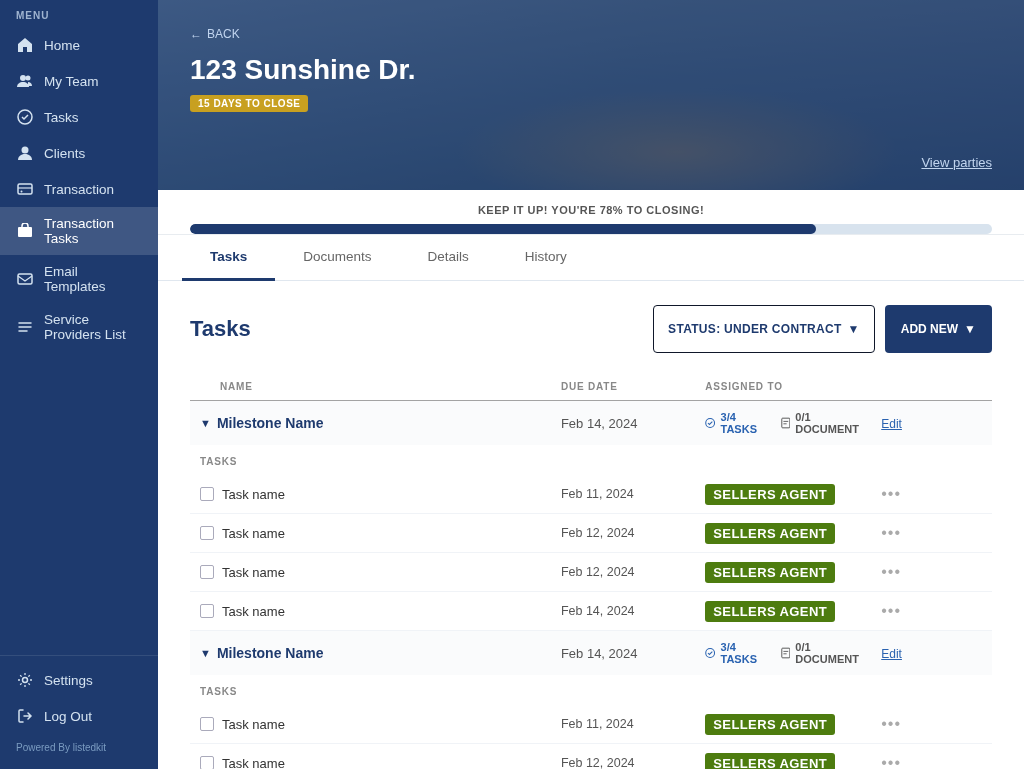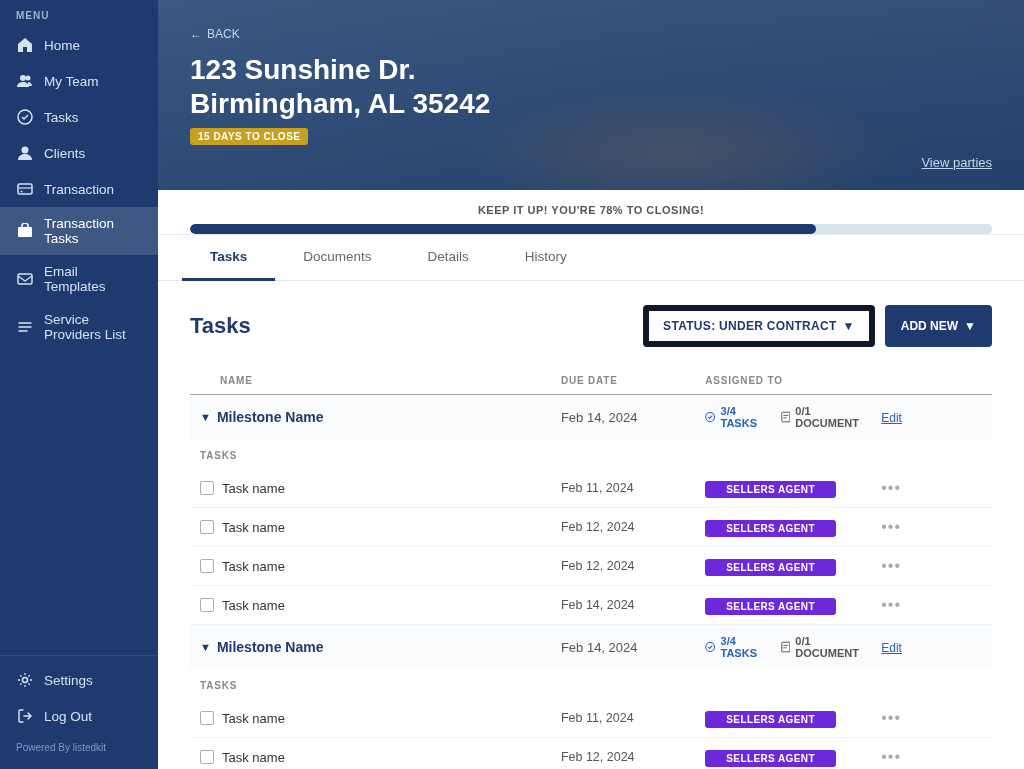--- a/index.html
+++ b/index.html
@@ -94,22 +94,22 @@
 
     
     .content-area { flex: 1; overflow-y: auto; background: #fff; padding: 24px 32px; }
 
     
     .tasks-header { display: flex; align-items: center; justify-content: space-between; margin-bottom: 20px; }
     .tasks-title { font-size: 22px; font-weight: 700; color: #1e3a6e; }
     .tasks-actions { display: flex; gap: 10px; }
     .status-btn {
       display: flex; align-items: center; gap: 6px;
-      border: 6px solid #0f172a; color: #1e3a6e; background: #fff;
-      padding: 8px 14px; border-radius: 4px; font-size: 12px; font-weight: 600;
+      border: 1px solid #0f172a; color: #1e3a6e; background: #fff;
+      padding: 16px 14px; border-radius: 4px; font-size: 12px; font-weight: 600;
       cursor: pointer; letter-spacing: 0.3px;
     }
     .add-new-btn {
       display: flex; align-items: center; gap: 6px;
       background: #1e3a6e; color: #fff;
       padding: 8px 16px; border-radius: 4px; font-size: 12px; font-weight: 600;
       cursor: pointer; border: none;
     }
 
     
@@ -133,22 +133,22 @@
       font-size: 11px; font-weight: 600; color: #555;
     }
     .edit-link { font-size: 12px; color: #2962b0; cursor: pointer; text-decoration: underline; }
     .tasks-subheader td { padding: 6px 10px; }
     .tasks-sublabel { font-size: 10px; font-weight: 700; color: #888; letter-spacing: 0.8px; text-transform: uppercase; }
     .task-row td { padding: 10px 10px; border-bottom: 1px solid #f0f3f7; vertical-align: middle; }
     .task-checkbox { width: 14px; height: 14px; border: 1.5px solid #aab; border-radius: 2px; display: inline-block; cursor: pointer; }
     .task-name-cell { display: flex; align-items: center; gap: 8px; font-size: 13px; color: #333; }
     .task-date { font-size: 12.5px; color: #555; }
     .sellers-badge {
-      background: #6d28d9; color: #fff; font-size: 10px; font-weight: 700;
-      padding: 3px 21px; border-radius: 3px; letter-spacing: 0.4px; text-transform: uppercase;
+      background: #4d7c0f; color: #fff; font-size: 13px; font-weight: 700;
+      padding: 3px 8px; border-radius: 3px; letter-spacing: 0.4px; text-transform: uppercase;
     }
     .more-btn { color: #aaa; font-size: 16px; cursor: pointer; letter-spacing: 1px; }
 
     
     .col-name { width: 45%; }
     .col-due { width: 18%; }
     .col-assigned { width: 20%; }
   </style>
 </head>
 <body>
@@ -260,21 +260,20 @@
   <div class="hero">
     <div class="hero-house"></div>
     <div class="hero-overlay"></div>
     <div class="hero-content">
       <a class="back-link">
         <span>←</span>
         <span>BACK</span>
       </a>
       <div class="hero-address">
         <span>123 Sunshine Dr.</span><br>
-        <span>Birmingham, AL 35242</span>
       </div>
       <span class="days-badge">15 DAYS TO CLOSE</span>
     </div>
     <span class="view-parties">View parties</span>
   </div>
 
   <div class="progress-section">
     <div class="progress-label">KEEP IT UP! YOU'RE 78% TO CLOSING!</div>
     <div class="progress-bar-bg">
       <div class="progress-bar-fill" id="progress-fill" style="width:78%"></div>

